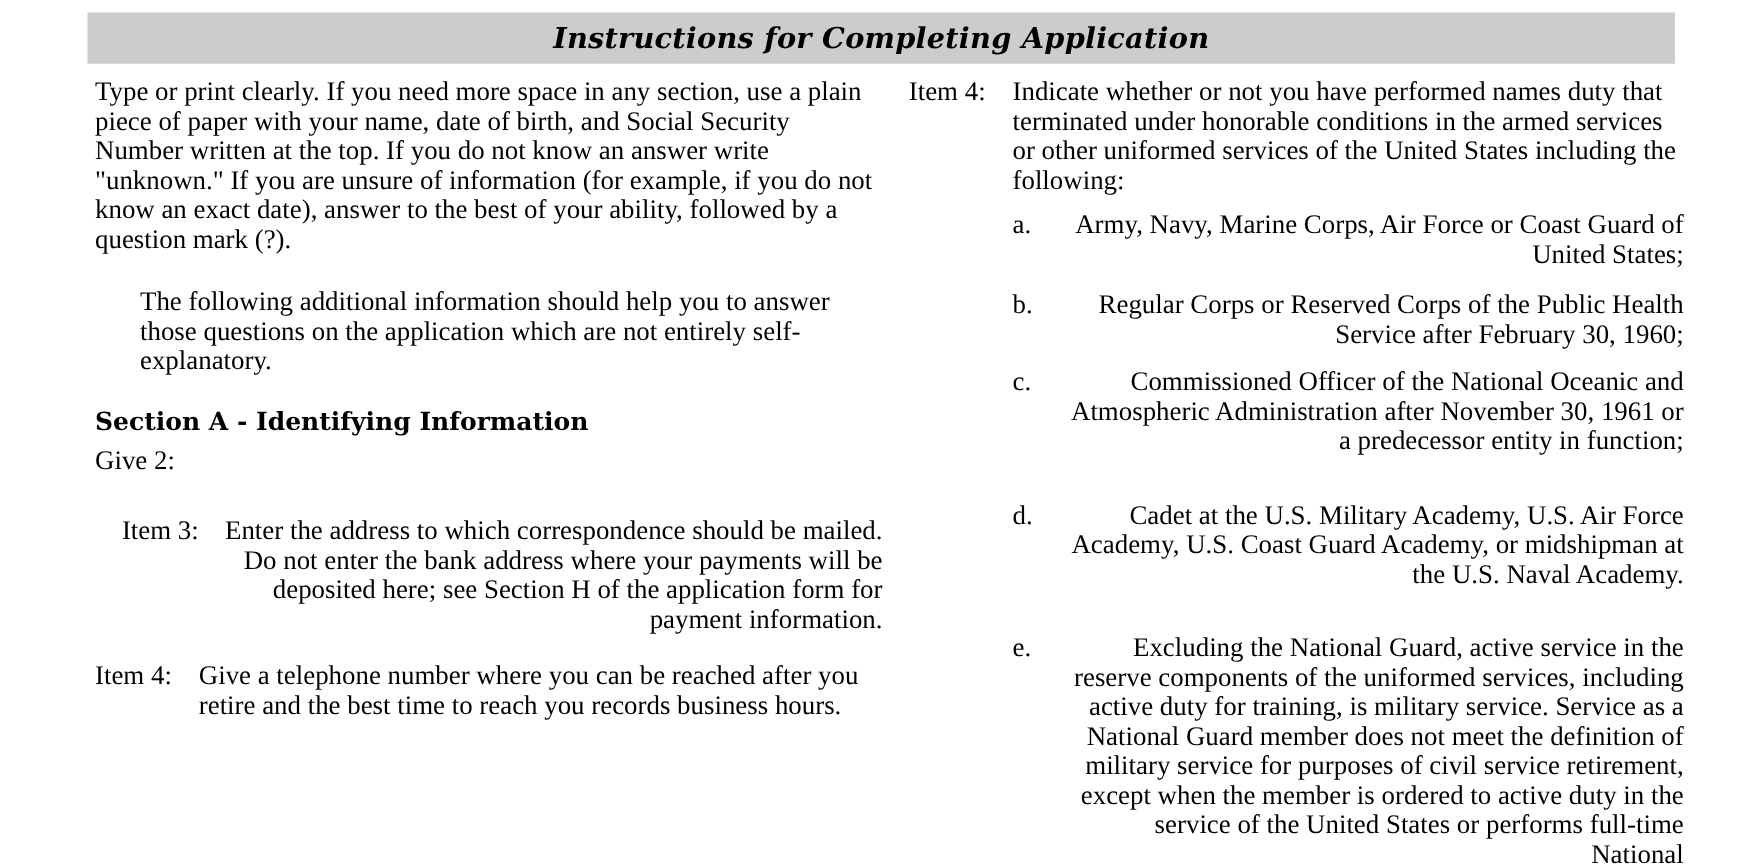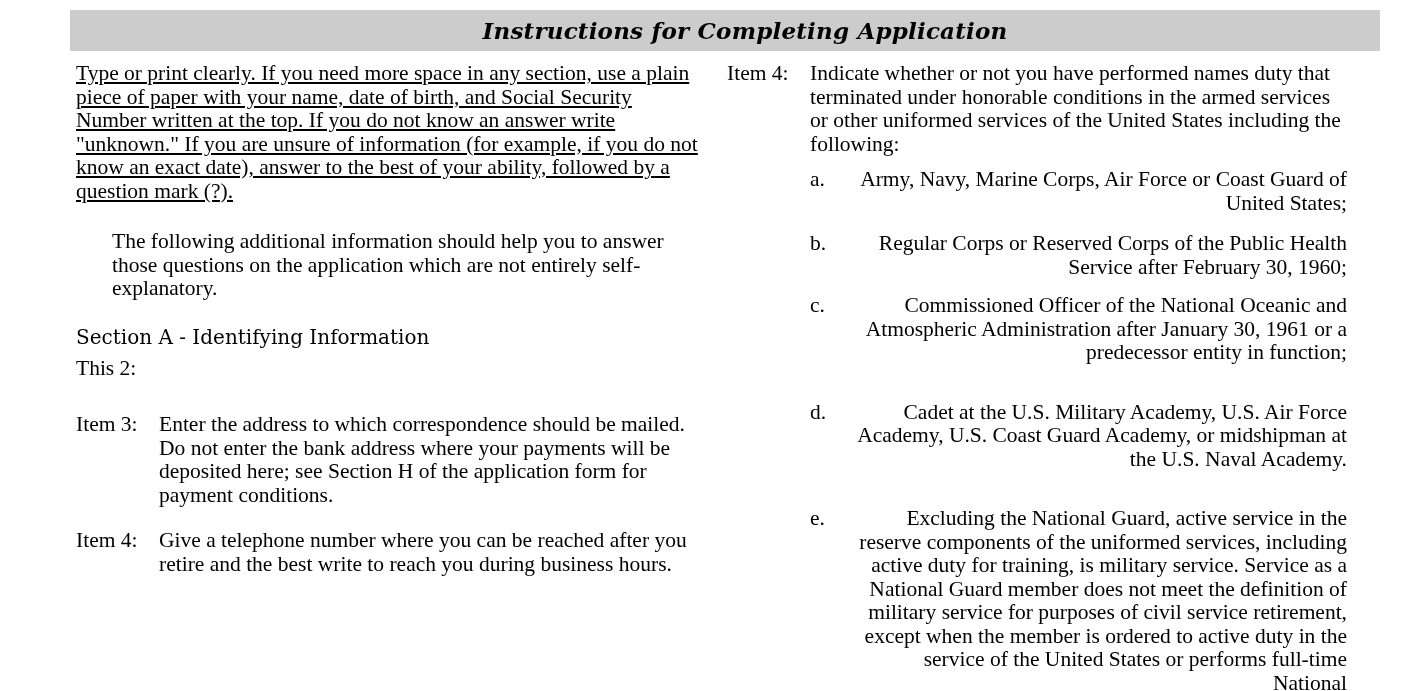--- a/index.html
+++ b/index.html
@@ -4,41 +4,41 @@
   <style>
     html, body { margin: 0; padding: 0; background: #ffffff; }
     body {
       width: 1402px; height: 691px; overflow: hidden; position: relative;
       font-family: "Liberation Serif", "DejaVu Serif", serif;
       color: #000;
     }
     .title-bar {
       position: absolute; left: 70px; top: 10px; width: 1270px; height: 41px;
       background: #cccccc;
-      display: flex; align-items: center; justify-content: center; padding-left: 40px;
+      display: flex; align-items: center; justify-content: center;
     }
     .title-bar h1 {
       margin: 0; font-family: "DejaVu Serif", serif; font-weight: bold; font-style: italic;
       font-size: 23px; letter-spacing: 0.2px;
     }
     .col { position: absolute; font-size: 21.5px; line-height: 23.5px; }
     .col-left { left: 76px; top: 62px; width: 630px; }
     .col-right { left: 727px; top: 62px; width: 620px; }
     p { margin: 0; }
-    .para1 { margin-bottom: 27px; text-decoration: underline; }
+    .para1 { margin-bottom: 27px; }
     .para2 { margin-bottom: 22px; margin-left: 36px; }
     .section-heading {
-      font-family: "DejaVu Serif", serif; font-weight: normal; font-size: 20px;
+      font-family: "DejaVu Serif", serif; font-weight: bold; font-size: 20px;
       margin: 0 0 6px 0; line-height: 28px;
     }
     .item { display: flex; }
     .item-label { width: 83px; flex: 0 0 83px; }
     .item-text { flex: 1; }
     .left-item-2 { margin-bottom: 33px; }
-    .left-item-3 { margin-bottom: 22px; }
+    .left-item-3 { margin-bottom: 22px; text-align: right; }
     .right-intro { margin-bottom: 12px; }
     .sub { display: flex; margin-left: 83px; }
     .sub-label { width: 43px; flex: 0 0 43px; }
     .sub-text { flex: 1; text-align: right; }
     .sub-a { margin-bottom: 17px; }
     .sub-b { margin-bottom: 15px; }
     .sub-c { margin-bottom: 36px; }
     .sub-d { margin-bottom: 36px; }
   </style>
 </head>
@@ -47,49 +47,49 @@
 <div class="title-bar">
   <h1>Instructions for Completing Application</h1>
 </div>
 
 <div class="col col-left">
   <p class="para1">Type or print clearly. If you need more space in any section, use a plain piece of paper with your name, date of birth, and Social Security Number written at the top. If you do not know an answer write "unknown." If you are unsure of information (for example, if you do not know an exact date), answer to the best of your ability, followed by a question mark (?).</p>
   <p class="para2">The following additional information should help you to answer those questions on the application which are not entirely self-explanatory.</p>
   <h2 class="section-heading">Section A - Identifying Information</h2>
 
   <div class="item left-item-2">
-    <span class="item-label">This 2:</span>
+    <span class="item-label">Give 2:</span>
   </div>
   <div class="item left-item-3">
     <span class="item-label">Item 3:</span>
-    <span class="item-text">Enter the address to which correspondence should be mailed. Do not enter the bank address where your payments will be deposited here; see Section H of the application form for payment conditions.</span>
+    <span class="item-text">Enter the address to which correspondence should be mailed. Do not enter the bank address where your payments will be deposited here; see Section H of the application form for payment information.</span>
   </div>
   <div class="item">
     <span class="item-label">Item 4:</span>
-    <span class="item-text">Give a telephone number where you can be reached after you retire and the best write to reach you during business hours.</span>
+    <span class="item-text">Give a telephone number where you can be reached after you retire and the best time to reach you records business hours.</span>
   </div>
 </div>
 
 <div class="col col-right">
   <div class="item right-intro">
     <span class="item-label">Item 4:</span>
     <span class="item-text">Indicate whether or not you have performed names duty that terminated under honorable conditions in the armed services or other uniformed services of the United States including the following:</span>
   </div>
 
   <div class="sub sub-a">
     <span class="sub-label">a.</span>
     <span class="sub-text">Army, Navy, Marine Corps, Air Force or Coast Guard of United States;</span>
   </div>
   <div class="sub sub-b">
     <span class="sub-label">b.</span>
     <span class="sub-text">Regular Corps or Reserved Corps of the Public Health Service after February 30, 1960;</span>
   </div>
   <div class="sub sub-c">
     <span class="sub-label">c.</span>
-    <span class="sub-text">Commissioned Officer of the National Oceanic and Atmospheric Administration after January 30, 1961 or a predecessor entity in function;</span>
+    <span class="sub-text">Commissioned Officer of the National Oceanic and Atmospheric Administration after November 30, 1961 or a predecessor entity in function;</span>
   </div>
   <div class="sub sub-d">
     <span class="sub-label">d.</span>
     <span class="sub-text">Cadet at the U.S. Military Academy, U.S. Air Force Academy, U.S. Coast Guard Academy, or midshipman at the U.S. Naval Academy.</span>
   </div>
   <div class="sub sub-e">
     <span class="sub-label">e.</span>
     <span class="sub-text">Excluding the National Guard, active service in the reserve components of the uniformed services, including active duty for training, is military service. Service as a National Guard member does not meet the definition of military service for purposes of civil service retirement, except when the member is ordered to active duty in the service of the United States or performs full-time National</span>
   </div>
 </div>

